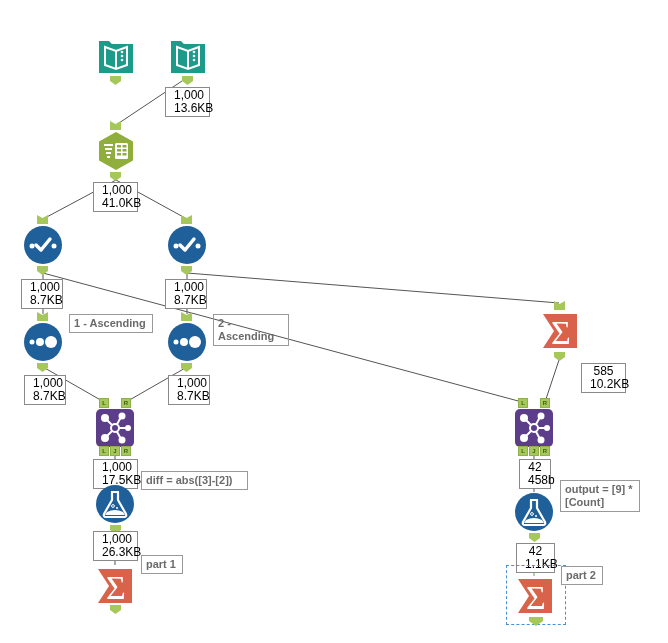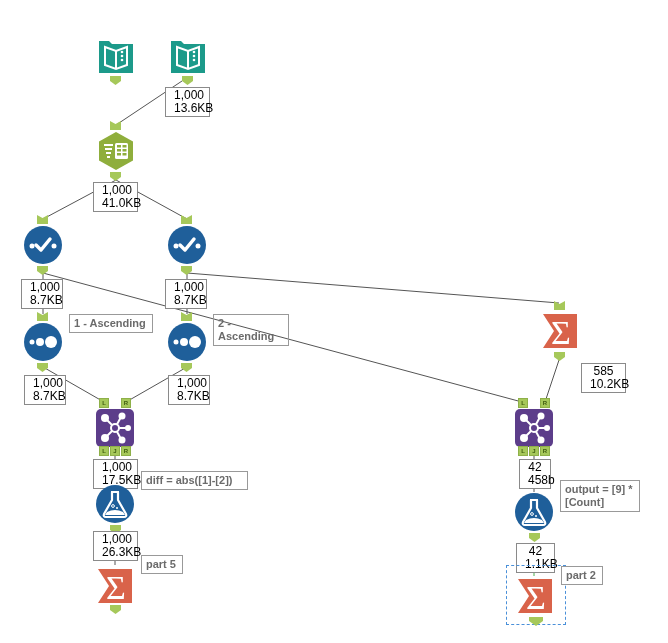--- a/index.html
+++ b/index.html
@@ -224,21 +224,21 @@
         </g>
     </svg>
   </div>
   <div class="lbl-anchor" style="left:99px;top:446px;">L</div>
   <div class="lbl-anchor" style="left:110px;top:446px;">J</div>
   <div class="lbl-anchor" style="left:121px;top:446px;">R</div>
   <div class="stat" style="left:93px;top:459px;width:45px;">
     <div>1,000</div>
     <div>17.5KB</div>
   </div>
-  <div class="anno" style="left:141px;top:471px;width:107px;">diff = abs([1]-[2])</div>
+  <div class="anno" style="left:141px;top:471px;width:107px;">diff = abs([3]-[2])</div>
 
   <div class="tool" style="left:95px;top:484px;z-index:0;">
     <svg viewBox="0 0 40 40">
       <circle cx="20" cy="20" r="19" fill="#1f5f9a"></circle>
       <path d="M16 8 h8 M17 8 v8 l-8 14 q-1 3 2 3 h18 q3 0 2 -3 l-8 -14 v-8" fill="none" stroke="#fff" stroke-width="2.2" stroke-linejoin="round"></path>
       <path d="M12 28 q8 -4 16 0 l2 3 h-20 z" fill="#fff"></path>
       <circle cx="18" cy="22" r="1.4" fill="none" stroke="#fff" stroke-width="1"></circle>
         <circle cx="22" cy="24" r="1" fill="#fff"></circle>
     </svg>
   </div>
@@ -256,21 +256,21 @@
     <svg viewBox="0 0 40 40">
       <path d="M3 3 h34 v34 h-34 l11 -17 z" fill="#d9634a"></path>
       <text x="21" y="33" font-family="Liberation Serif, serif" font-size="34" fill="#fff" text-anchor="middle">Σ</text>
     </svg>
   </div>
   <div class="anchor" style="left:110px;top:605px;">
       <svg width="11" height="9" viewBox="0 0 11 9">
         <path d="M0 0 h11 v5 l-5.5 4 l-5.5 -4 z" fill="#a6c85a"></path>
       </svg>
     </div>
-  <div class="anno" style="left:141px;top:555px;width:42px;">part 5</div>
+  <div class="anno" style="left:141px;top:555px;width:42px;">part 1</div>
 
   <div class="anchor" style="left:554px;top:301px;">
       <svg width="11" height="9" viewBox="0 0 11 9">
         <path d="M0 0 l5.5 3 l5.5 -3 v9 h-11 z" fill="#a6c85a"></path>
       </svg>
     </div>
   <div class="tool" style="left:540px;top:311px;">
     <svg viewBox="0 0 40 40">
       <path d="M3 3 h34 v34 h-34 l11 -17 z" fill="#d9634a"></path>
       <text x="21" y="33" font-family="Liberation Serif, serif" font-size="34" fill="#fff" text-anchor="middle">Σ</text>

